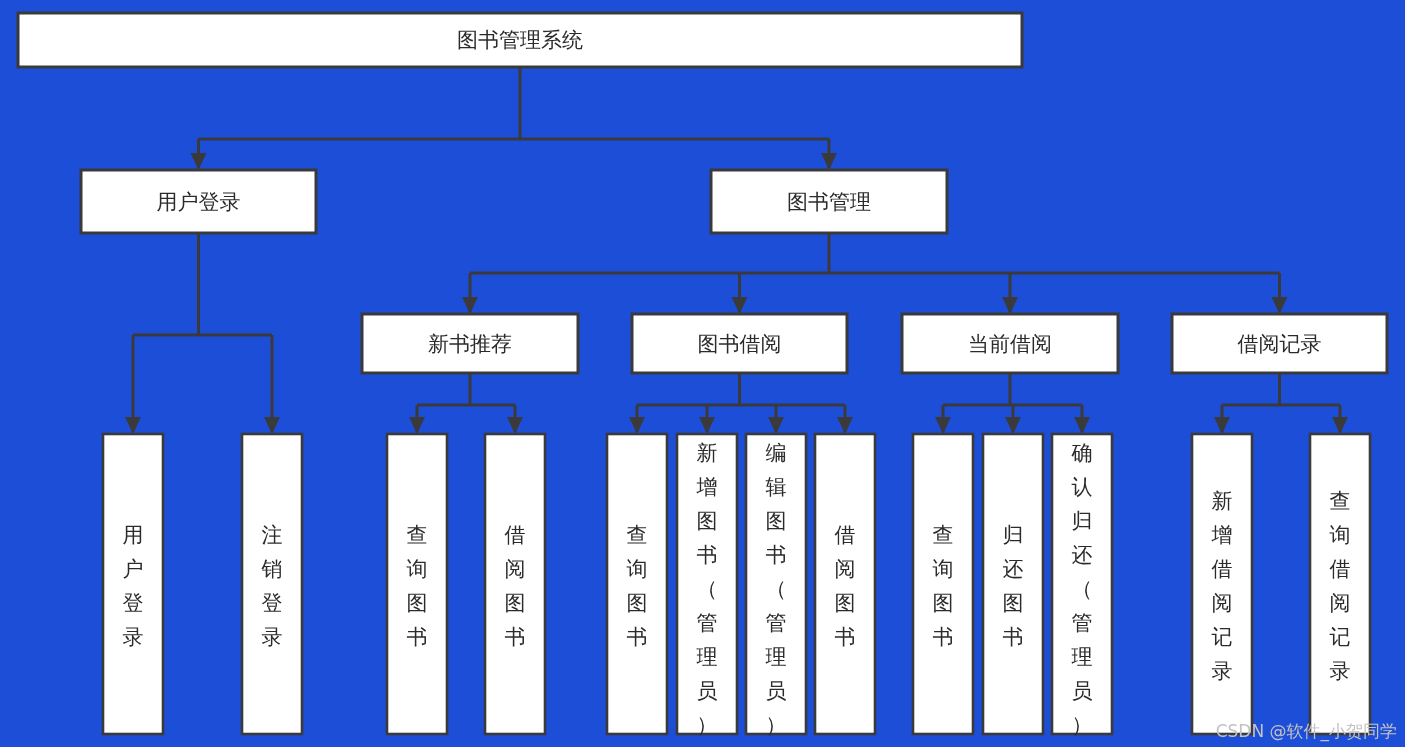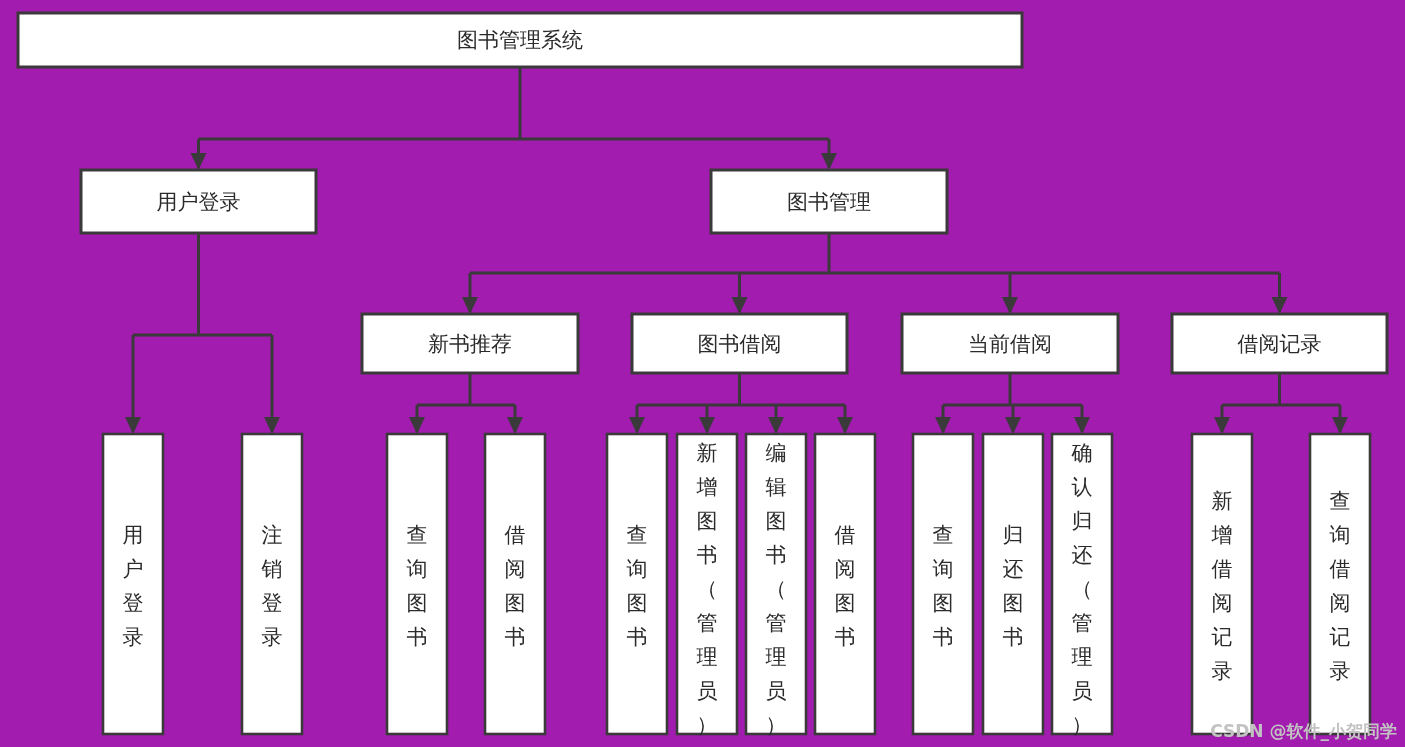--- a/index.html
+++ b/index.html
@@ -11,21 +11,21 @@
   body {
     width: 1405px;
     height: 747px;
     font-family: "DejaVu Sans", "Liberation Sans", sans-serif;
     overflow: hidden;
   }
   #diagram-root {
     position: relative;
     width: 1405px;
     height: 747px;
-    background: #a21caf;
+    background: #1d4ed8;
   }
   svg#tree-svg {
     position: absolute;
     left: 0;
     top: 0;
     width: 1405px;
     height: 747px;
     display: block;
   }
   .node-box {
@@ -63,21 +63,20 @@
   }
   .watermark {
     position: absolute;
     right: 8px;
     bottom: 4px;
     font-family: "DejaVu Sans", "Liberation Sans", sans-serif;
     font-size: 17px;
     color: #c2c2c2;
     white-space: nowrap;
     user-select: none;
-    font-weight: bold;
   }
 </style>
 </head>
 <body>
 
 <div id="diagram-root">
 
   <svg id="tree-svg" viewBox="0 0 1405 747">
     <g id="connectors-layer">
         <line x1="520" y1="67" x2="520" y2="139" class="connector"></line>

